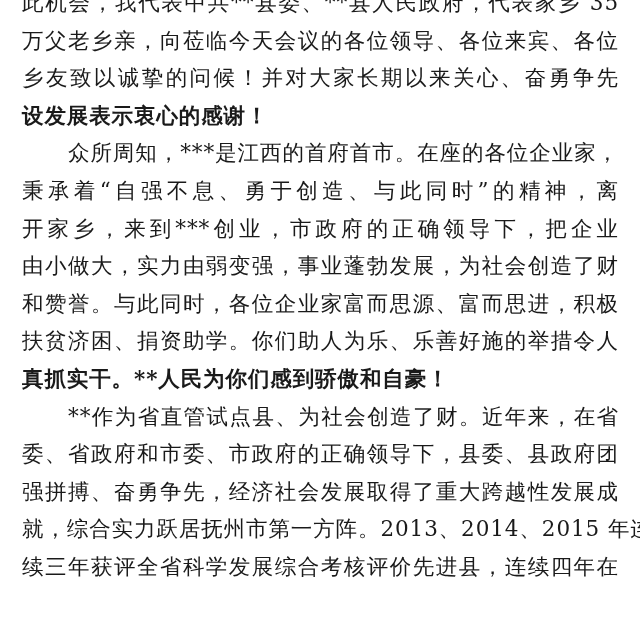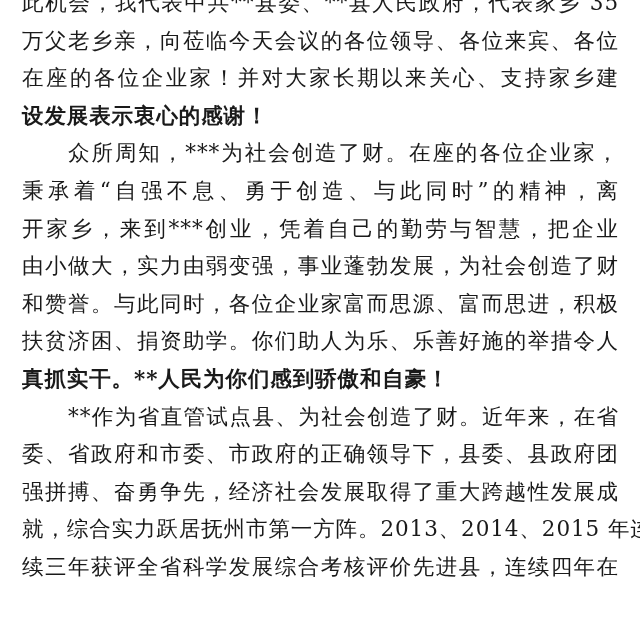--- a/index.html
+++ b/index.html
@@ -40,27 +40,27 @@
       font-weight: bold;
     }
   </style>
 </head>
 <body>
 
 <div class="page">
   <div class="para">
     <span class="line">此机会，我代表中共**县委、**县人民政府，代表家乡 35</span>
     <span class="line">万父老乡亲，向莅临今天会议的各位领导、各位来宾、各位</span>
-    <span class="line">在座的各位企业家！并对大家长期以来关心、支持家乡建</span>
+    <span class="line">乡友致以诚挚的问候！并对大家长期以来关心、奋勇争先</span>
     <span class="line last">设发展表示衷心的感谢！</span>
   </div>
   <div class="para">
-    <span class="line" style="padding-left:46px; text-align-last:justify;">众所周知，***为社会创造了财。在座的各位企业家，</span>
+    <span class="line" style="padding-left:46px; text-align-last:justify;">众所周知，***是江西的首府首市。在座的各位企业家，</span>
     <span class="line">秉承着“自强不息、勇于创造、与此同时”的精神，离</span>
-    <span class="line">开家乡，来到***创业，凭着自己的勤劳与智慧，把企业</span>
+    <span class="line">开家乡，来到***创业，市政府的正确领导下，把企业</span>
     <span class="line">由小做大，实力由弱变强，事业蓬勃发展，为社会创造了财</span>
     <span class="line">和赞誉。与此同时，各位企业家富而思源、富而思进，积极</span>
     <span class="line">扶贫济困、捐资助学。你们助人为乐、乐善好施的举措令人</span>
     <span class="line last">真抓实干。**人民为你们感到骄傲和自豪！</span>
   </div>
   <div class="para">
     <span class="line" style="padding-left:46px;">**作为省直管试点县、为社会创造了财。近年来，在省</span>
     <span class="line">委、省政府和市委、市政府的正确领导下，县委、县政府团</span>
     <span class="line">强拼搏、奋勇争先，经济社会发展取得了重大跨越性发展成</span>
     <span class="line">就，综合实力跃居抚州市第一方阵。2013、2014、2015 年连</span>

